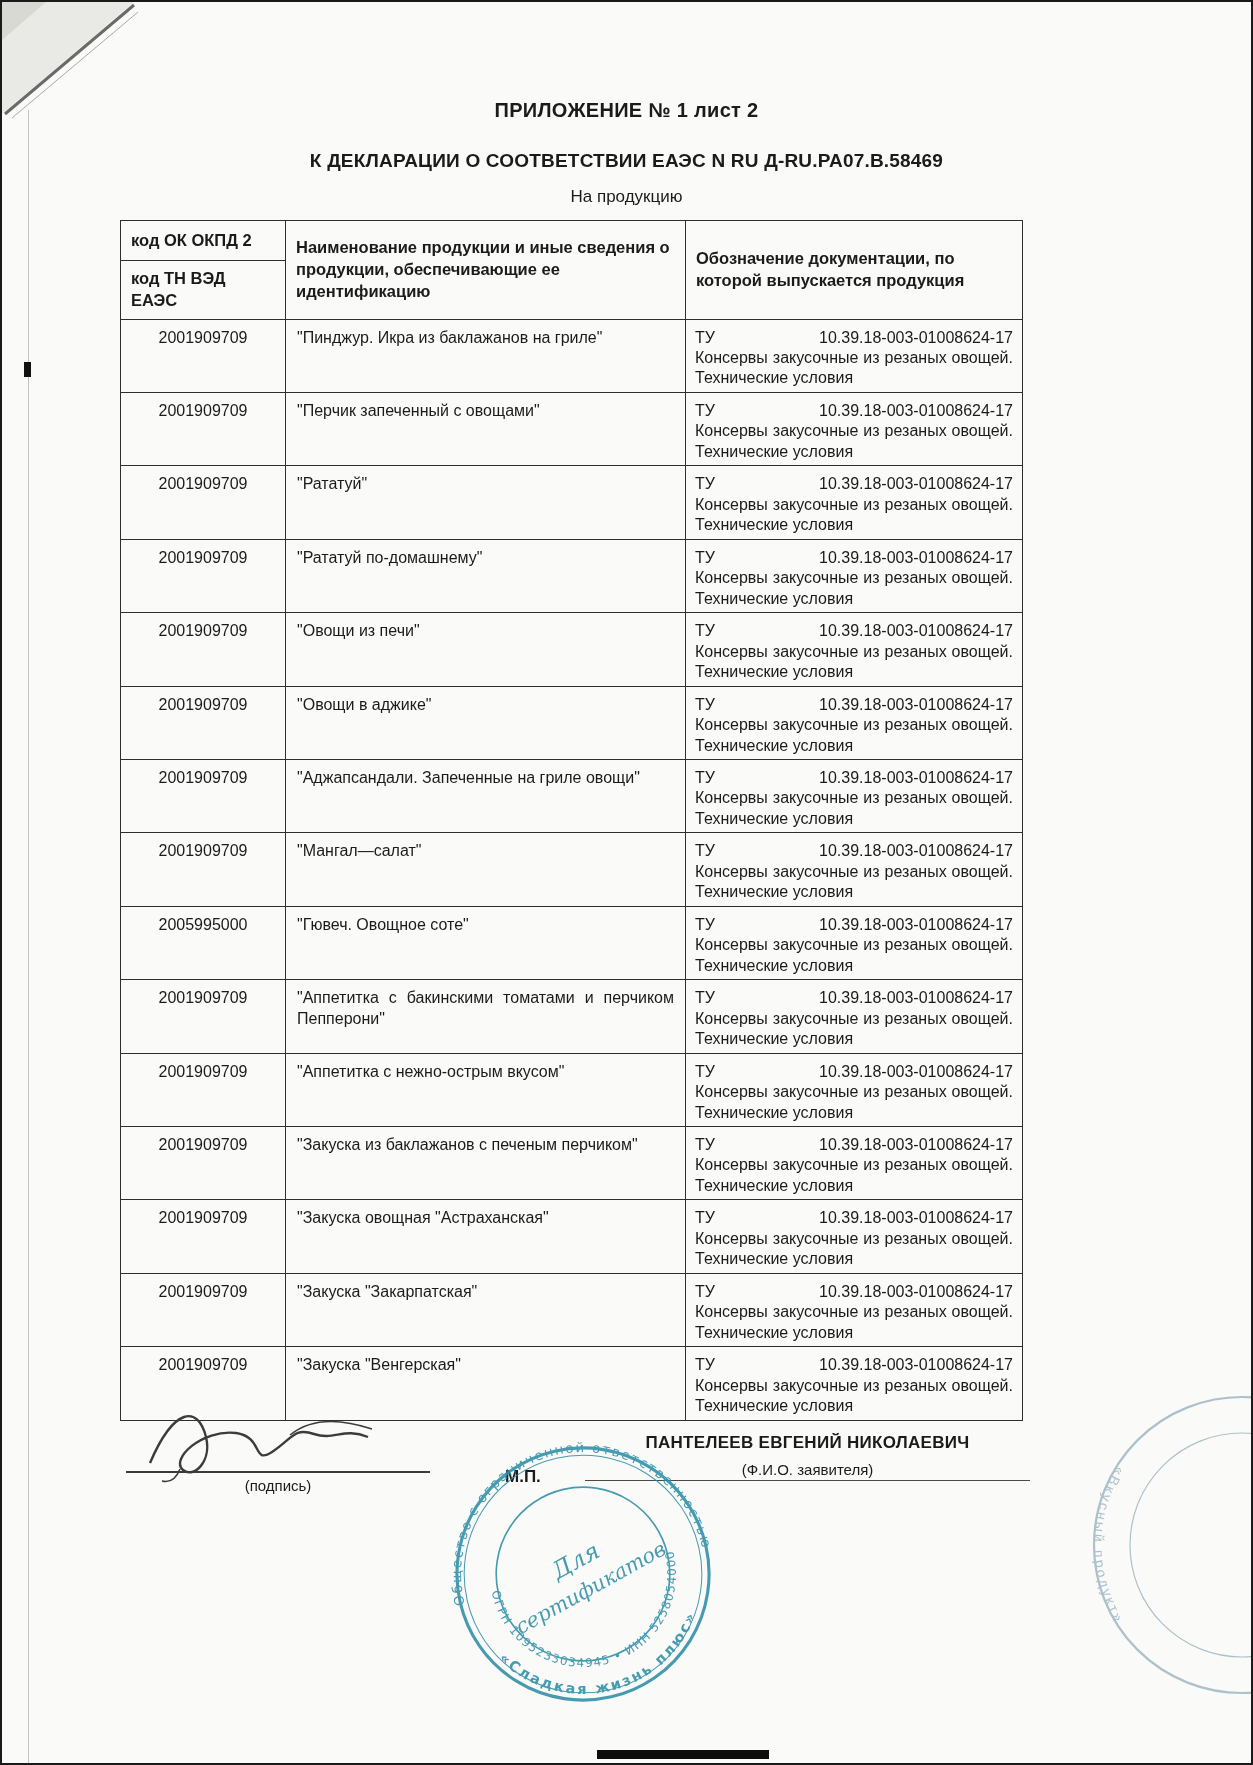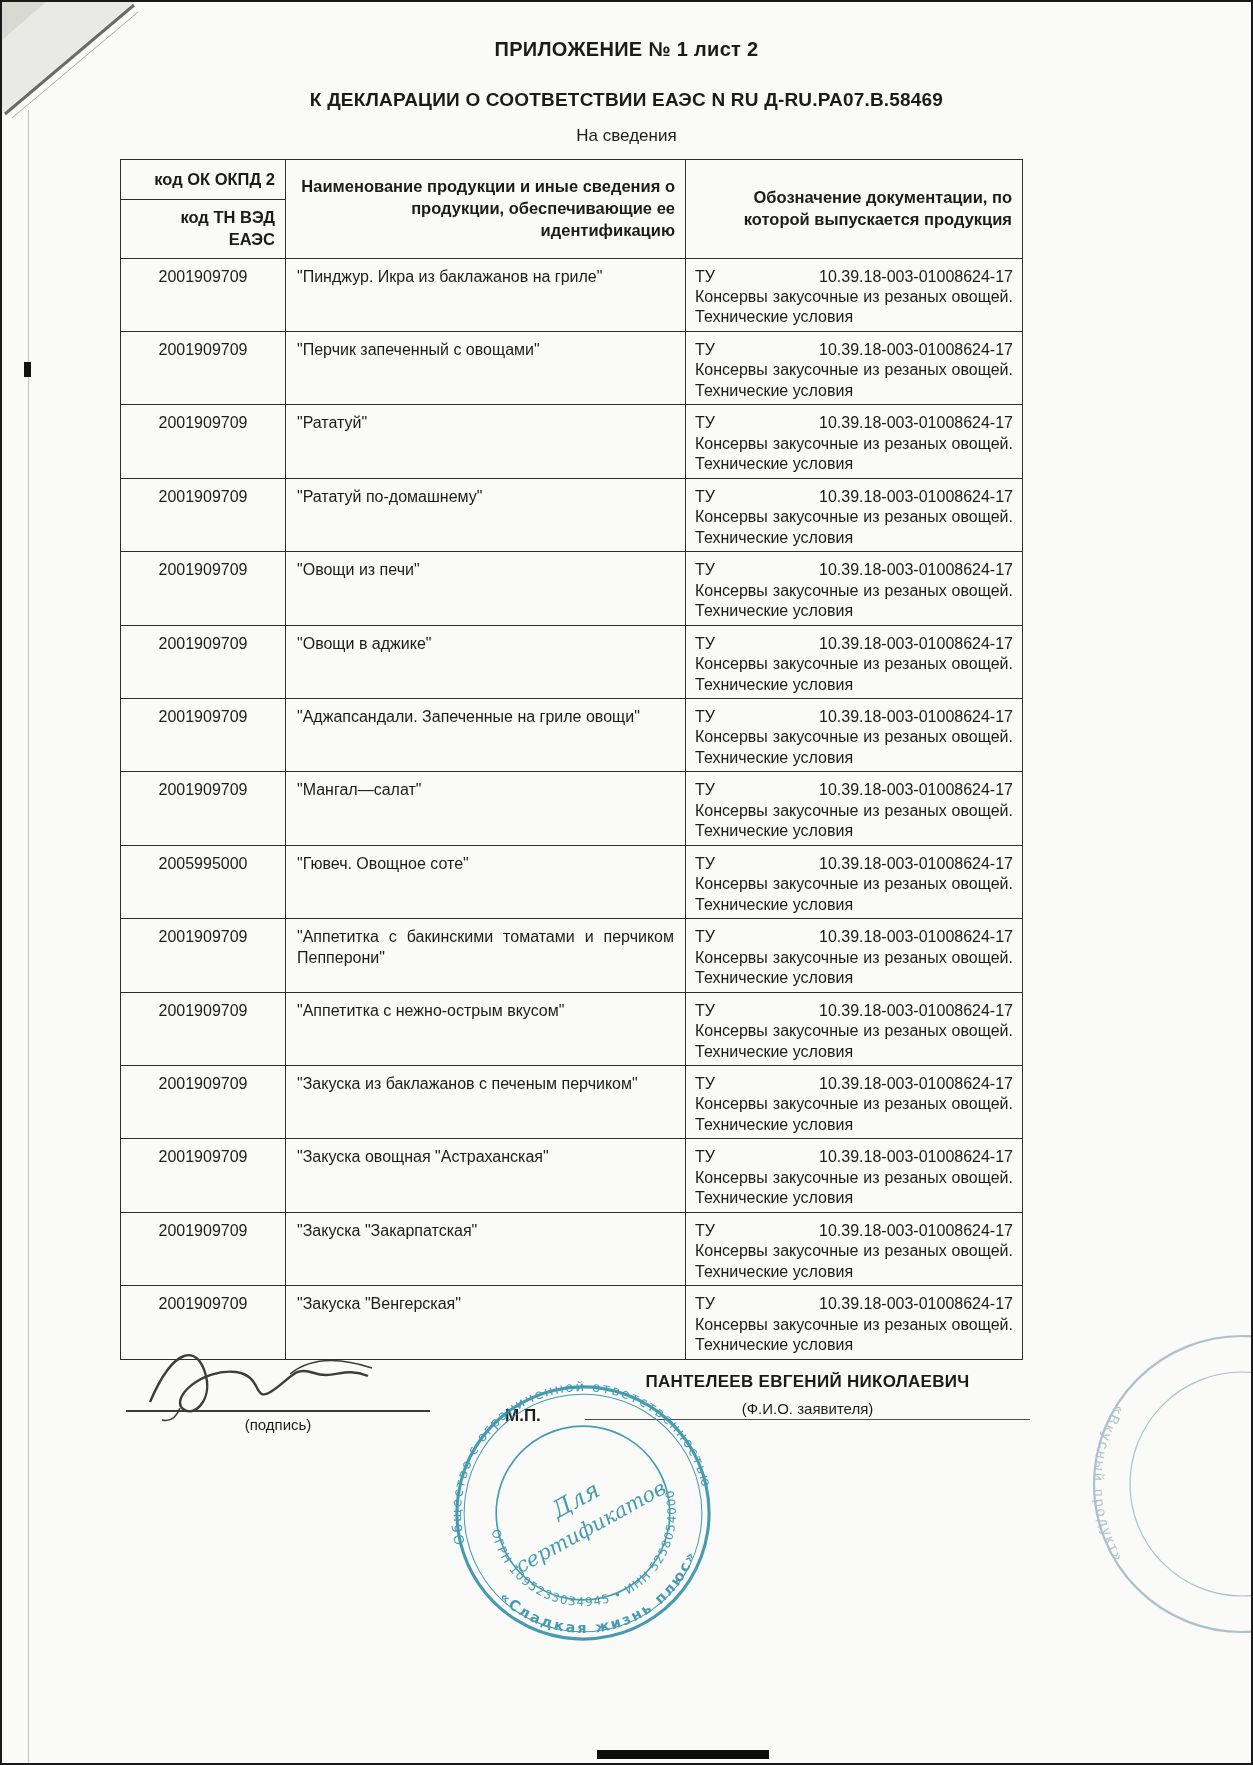--- a/index.html
+++ b/index.html
@@ -11,35 +11,35 @@
     color: #1b1b1b;
     position: relative;
     overflow: hidden;
   }
   .scan-frame { position: absolute; inset: 0; border: 2px solid #1a1a1a; pointer-events: none; z-index: 60; }
   .page-edge { position: absolute; left: 28px; top: 110px; bottom: 0; width: 1px; background: rgba(70,70,70,.30); }
   .edge-mark { position: absolute; left: 24px; top: 362px; width: 7px; height: 15px; background: #121212; }
   .bottom-bar { position: absolute; left: 597px; top: 1750px; width: 172px; height: 9px; background: #0d0d0d; z-index: 70; }
   .fold { position: absolute; left: 2px; top: 2px; width: 140px; height: 118px; z-index: 5; }
 
-  .title { text-align: center; font-weight: bold; font-size: 20px; padding-top: 38px; letter-spacing: .3px; }
+  .title { text-align: center; font-weight: bold; font-size: 20px; padding-top: 99px; letter-spacing: .3px; }
   .subtitle { text-align: center; font-weight: bold; font-size: 19px; margin-top: 28px; letter-spacing: .2px; }
   .subheading { text-align: center; font-size: 17px; margin-top: 15px; }
 
   table.products {
     border-collapse: collapse;
     margin: 13px 0 0 120px;
     width: 902px;
     table-layout: fixed;
     font-size: 16px;
     background: transparent;
   }
   .products th, .products td { border: 1.6px solid #2e2e2e; vertical-align: top; }
   .products thead th {
-    font-weight: bold; text-align: right; vertical-align: middle;
+    font-weight: bold; text-align: left; vertical-align: middle;
     font-size: 16.5px; line-height: 1.32; padding: 7px 10px;
   }
   .products td { padding: 8px 9px 3px 9px; line-height: 1.28; }
   td.code { text-align: center; }
   td.name { text-align: justify; padding-left: 11px; padding-right: 11px; }
   td.doc  { }
   .doc-line { display: flex; justify-content: space-between; }
   .doc-desc { text-align: justify; }
 
   .footer { position: relative; height: 450px; }
@@ -72,21 +72,21 @@
 
 <svg class="fold" viewBox="0 0 140 118">
   <polygon points="0,0 132,0 0,112" fill="#e9e9e6"></polygon>
   <polygon points="0,0 44,0 0,38" fill="#d9d9d4"></polygon>
   <line x1="132" y1="3" x2="3" y2="112" stroke="#6a6a6a" stroke-width="3"></line>
   <line x1="136" y1="10" x2="10" y2="116" stroke="#a9a9a4" stroke-width="1"></line>
 </svg>
 
 <div class="title">ПРИЛОЖЕНИЕ № 1 лист 2</div>
 <div class="subtitle">К ДЕКЛАРАЦИИ О СООТВЕТСТВИИ  ЕАЭС N RU Д-RU.РА07.В.58469</div>
-<div class="subheading">На сведения</div>
+<div class="subheading">На продукцию</div>
 
 <table class="products">
   <colgroup>
     <col style="width:165px">
       <col style="width:400px">
       <col style="width:337px">
   </colgroup>
   <thead>
     <tr>
       <th style="height:40px">код ОК ОКПД 2</th>

